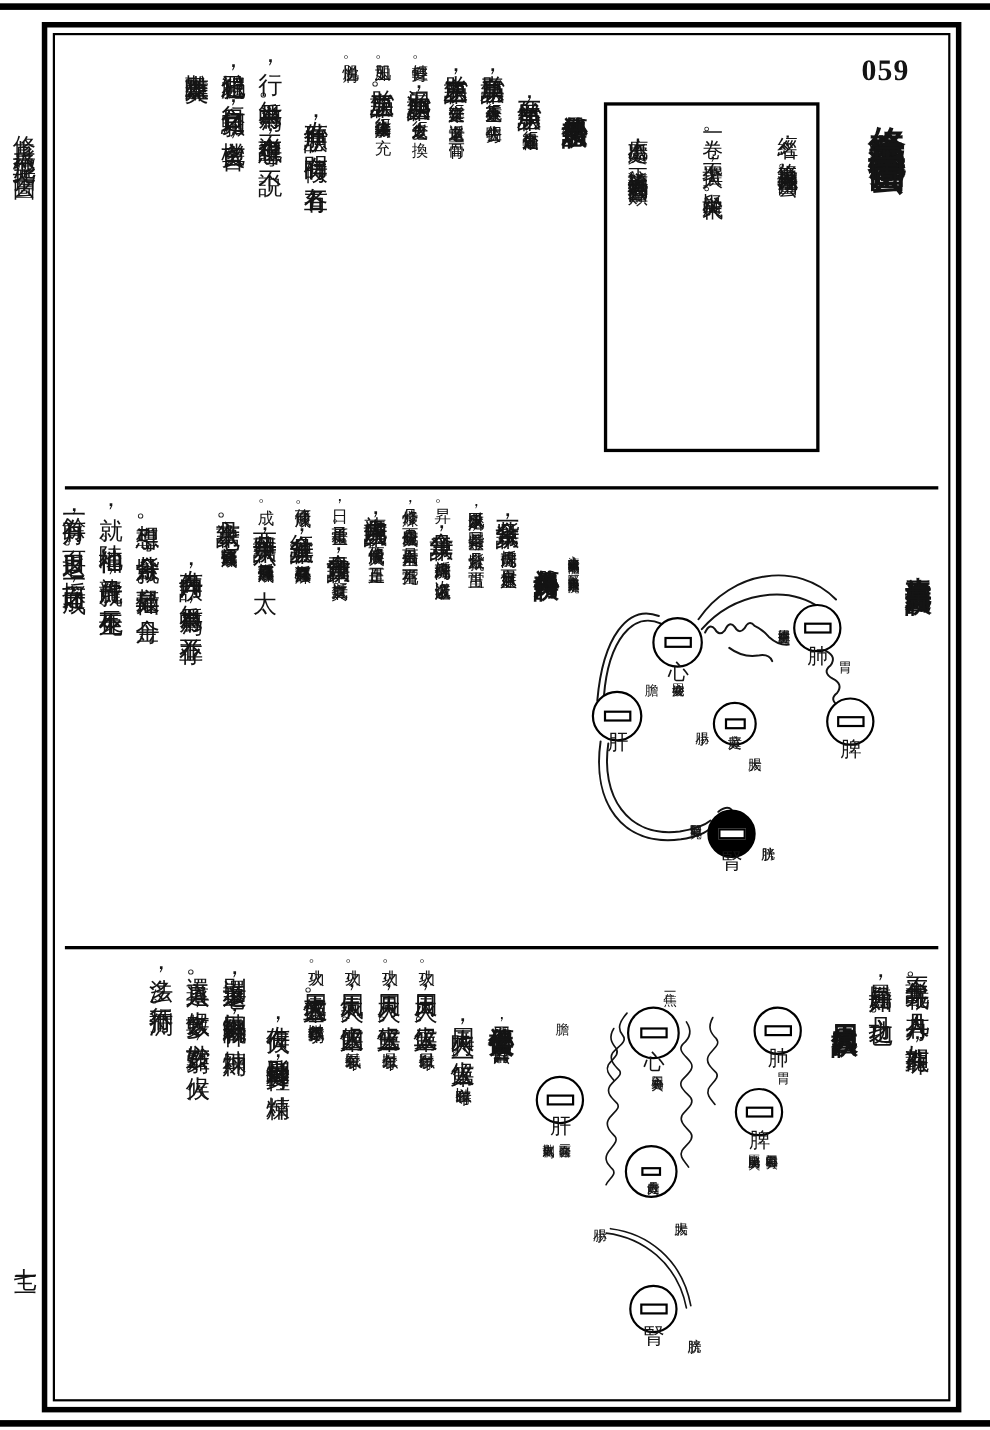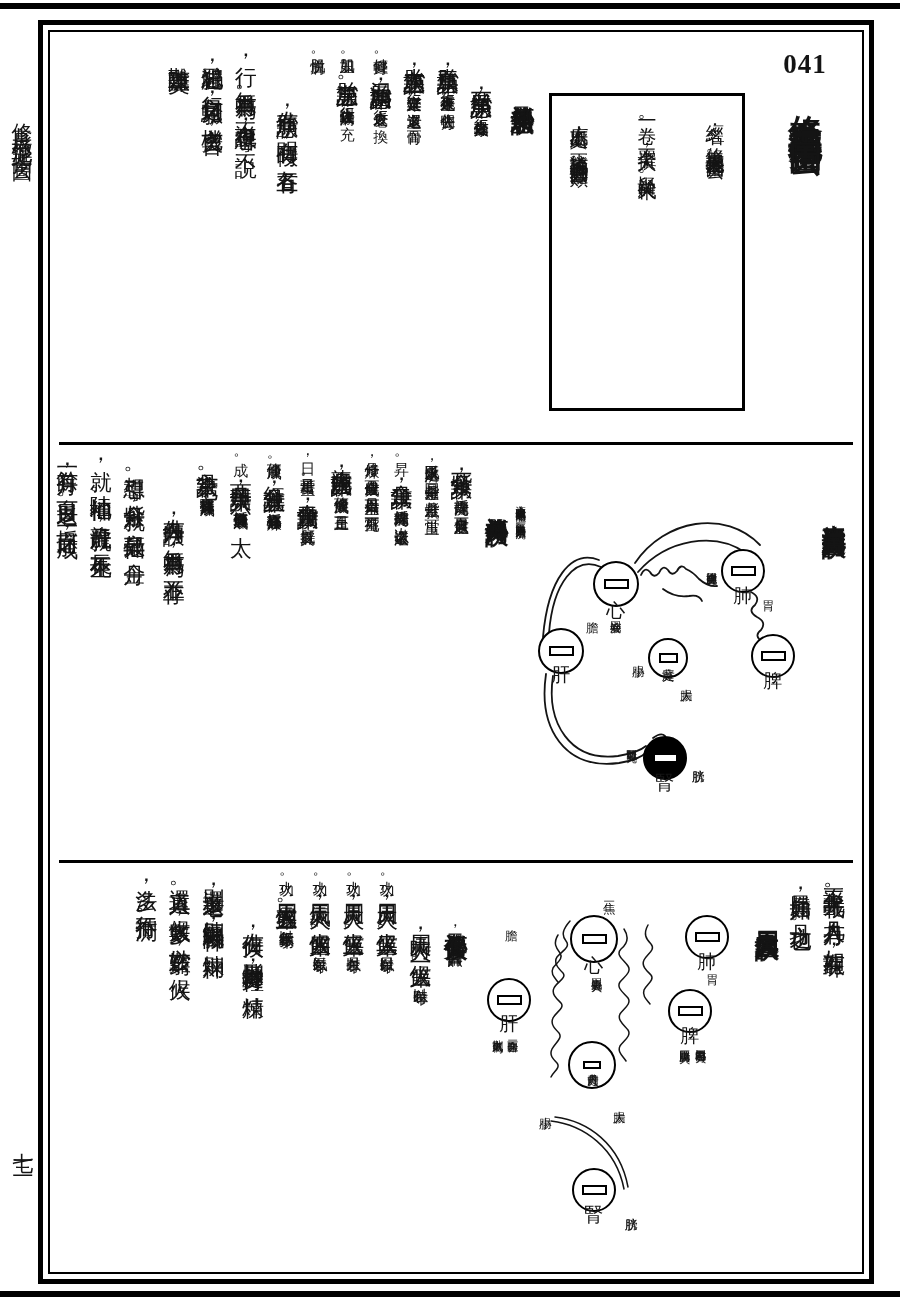--- a/index.html
+++ b/index.html
@@ -63,21 +63,21 @@
 
   <div class="spine">修真太極混元指玄圖</div>
   <div class="pagenum">七三一</div>
 
   <div class="frame">
     <div class="frame-inner">
       <div class="content">
 
         <div class="section s1">
           <div class="title-block">
-            <div class="doc-num">041</div>
+            <div class="doc-num">059</div>
             <div class="vtitle">修真太極混元指玄圖</div>
           </div>
 
           <div class="colo-box">
             <div class="col c19">經名：修真太極混元指玄圖。</div>
             <div class="col c19">一卷。不署撰人，疑出於宋代。</div>
             <div class="col c19">底本出處：《正統道藏》洞真部靈圖類。</div>
           </div>
 
           <div class="col hd" style="padding-top:40px;margin-left:14px"><span class="big">祕傳胎息訣</span><span class="sm">有五門</span></div>

